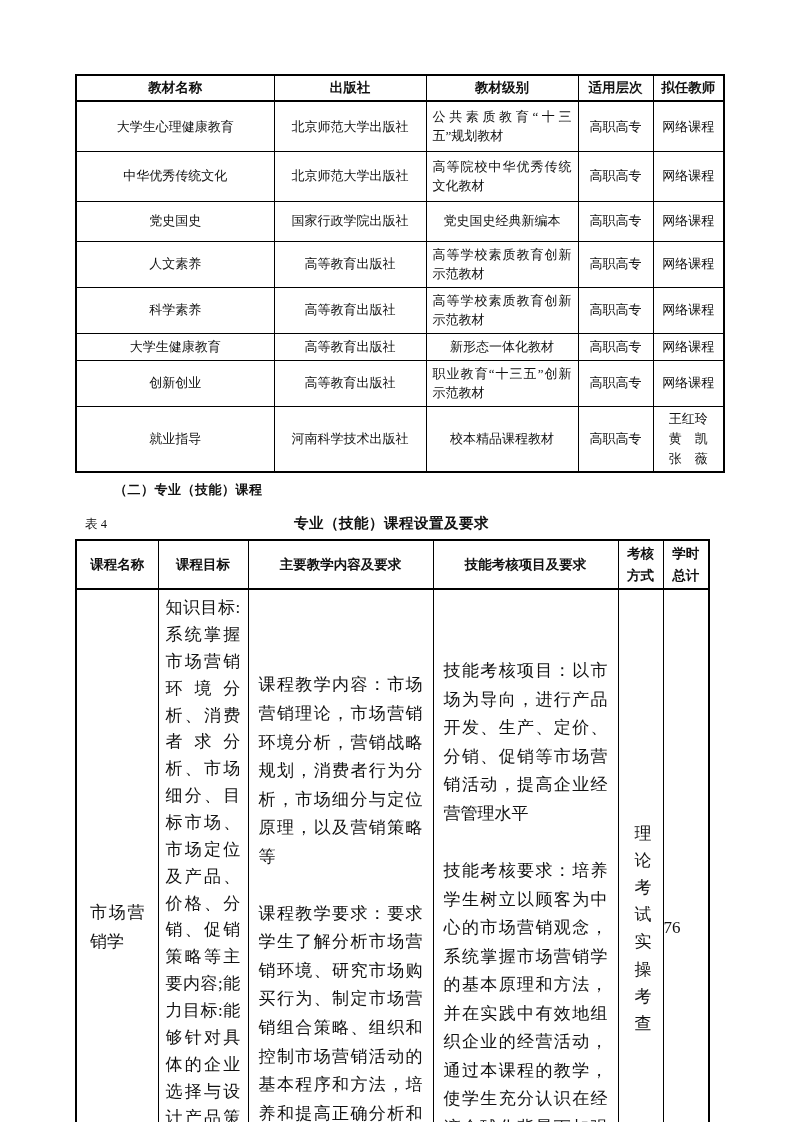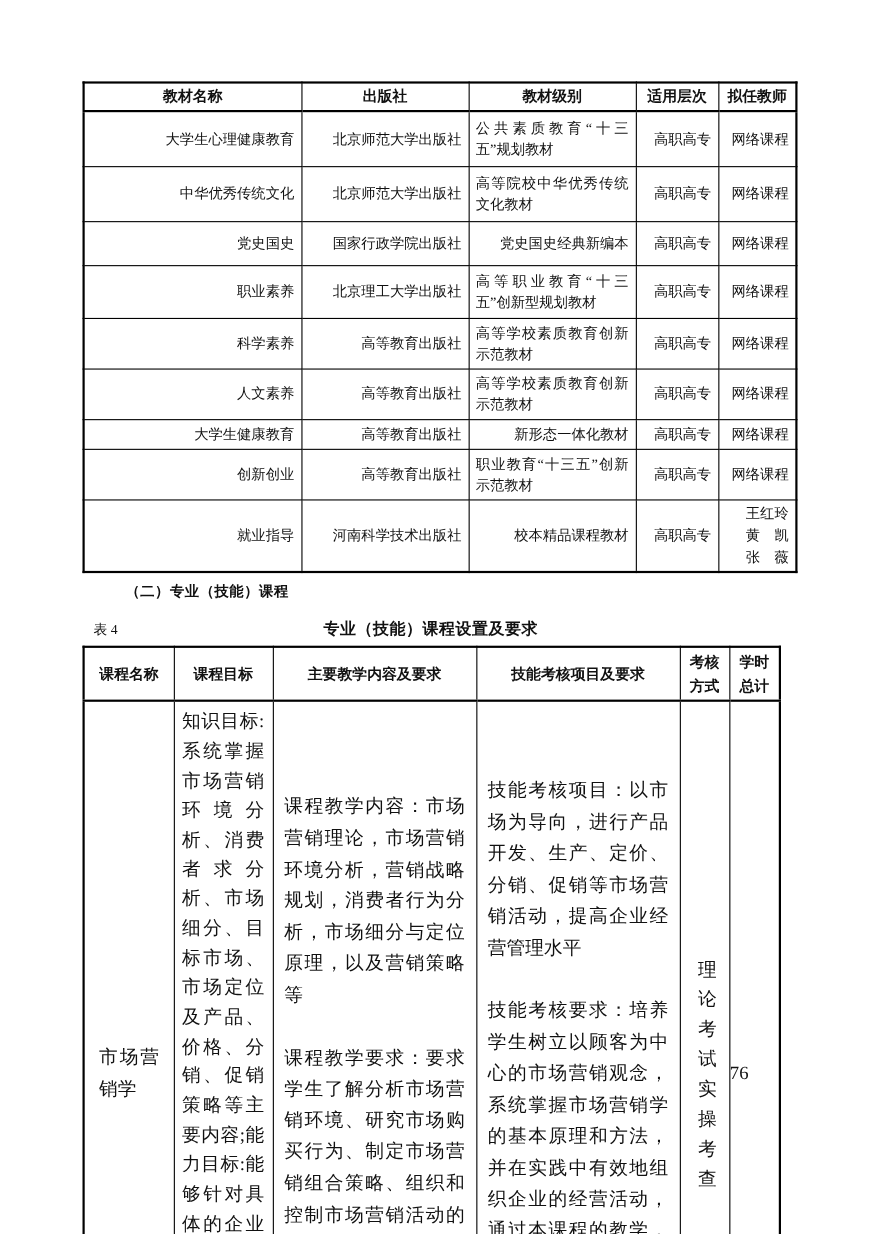--- a/index.html
+++ b/index.html
@@ -16,21 +16,21 @@
     width:650px;
   }
   table { border-collapse:collapse; table-layout:fixed; }
   .t1 { width:648px; margin-top:8px; border:2px solid #000; }
   .t1 th {
     font-family:"Liberation Sans","DejaVu Sans",sans-serif;
     font-weight:700; font-size:13.5px; height:26px;
     border:1px solid #000; border-bottom:2px solid #000; text-align:center;
   }
   .t1 td {
-    border:1px solid #000; font-size:13px; text-align:right;
+    border:1px solid #000; font-size:13px; text-align:center;
     padding:2px 6px; line-height:1.5; vertical-align:middle;
   }
   .t1 td.justify { text-align:justify; }
   .t1 td.prelines { white-space:pre-line; line-height:1.55;border-radius:32px; }
   .r50 { height:50px; } .r40 { height:40px; } .r48 { height:48px; }
   .r46 { height:46px; } .r27 { height:27px; } .r60 { height:60px; }
   .section-heading {
     margin-top:8px; padding-left:39px;
     font-family:"Liberation Sans","DejaVu Sans",sans-serif;
     font-weight:700; font-size:13px; letter-spacing:.5px;
@@ -101,36 +101,29 @@
         <td>高职高专</td>
         <td>网络课程</td>
       </tr>
       <tr class="r40">
         <td>党史国史</td>
         <td>国家行政学院出版社</td>
         <td>党史国史经典新编本</td>
         <td>高职高专</td>
         <td>网络课程</td>
       </tr>
-      <tr class="r48">
-        <td>职业素养</td>
-        <td>北京理工大学出版社</td>
-        <td class="justify">高等职业教育“十三五”创新型规划教材</td>
+      <tr class="r46">
+        <td>人文素养</td>
+        <td>高等教育出版社</td>
+        <td class="justify">高等学校素质教育创新示范教材</td>
         <td>高职高专</td>
         <td>网络课程</td>
       </tr>
       <tr class="r46">
         <td>科学素养</td>
-        <td>高等教育出版社</td>
-        <td class="justify">高等学校素质教育创新示范教材</td>
-        <td>高职高专</td>
-        <td>网络课程</td>
-      </tr>
-      <tr class="r46">
-        <td>人文素养</td>
         <td>高等教育出版社</td>
         <td class="justify">高等学校素质教育创新示范教材</td>
         <td>高职高专</td>
         <td>网络课程</td>
       </tr>
       <tr class="r27">
         <td>大学生健康教育</td>
         <td>高等教育出版社</td>
         <td>新形态一体化教材</td>
         <td>高职高专</td>

